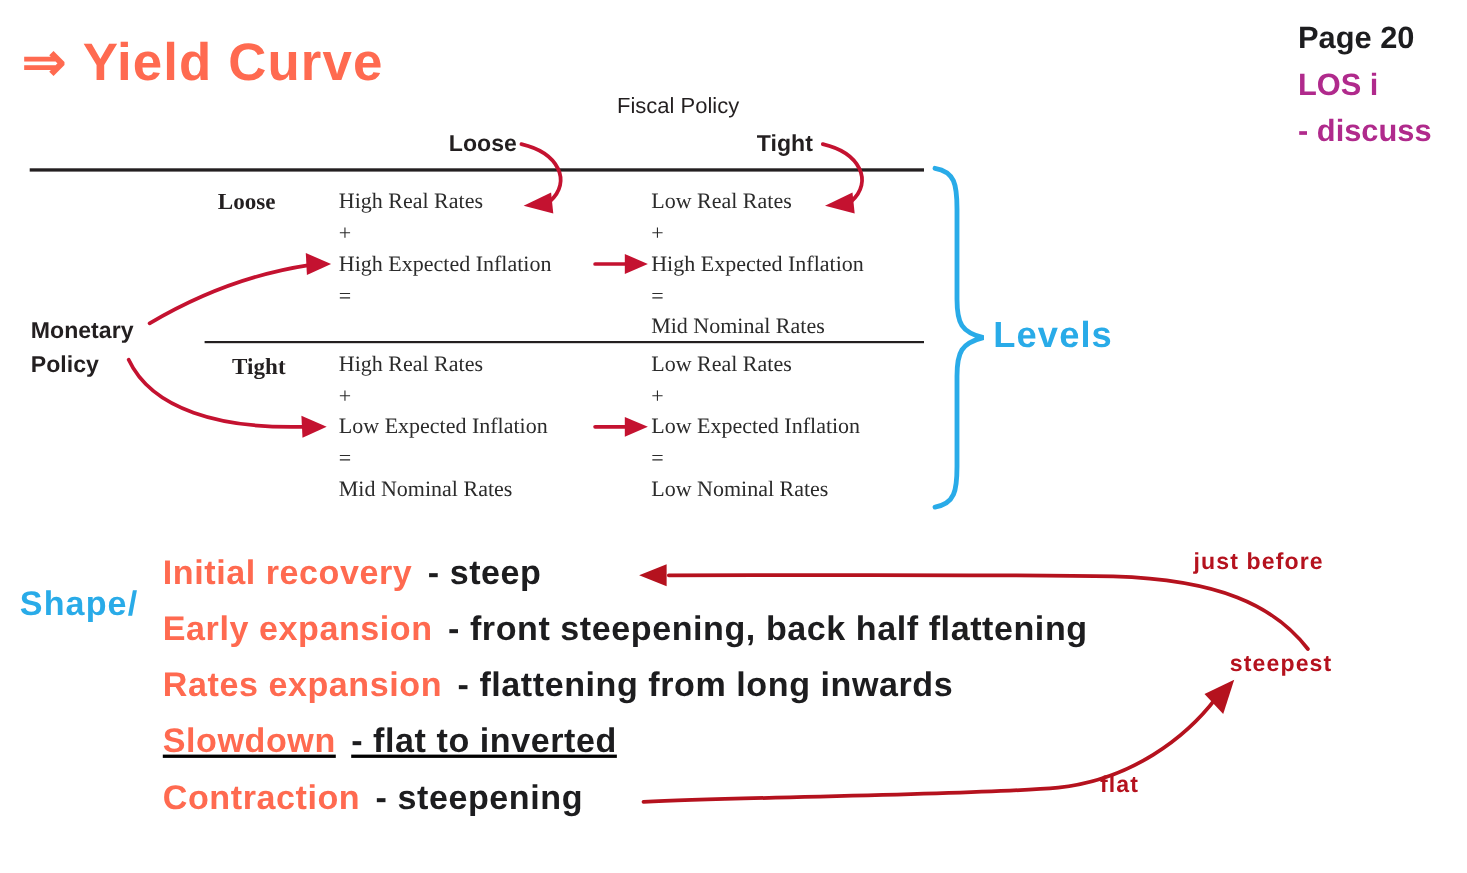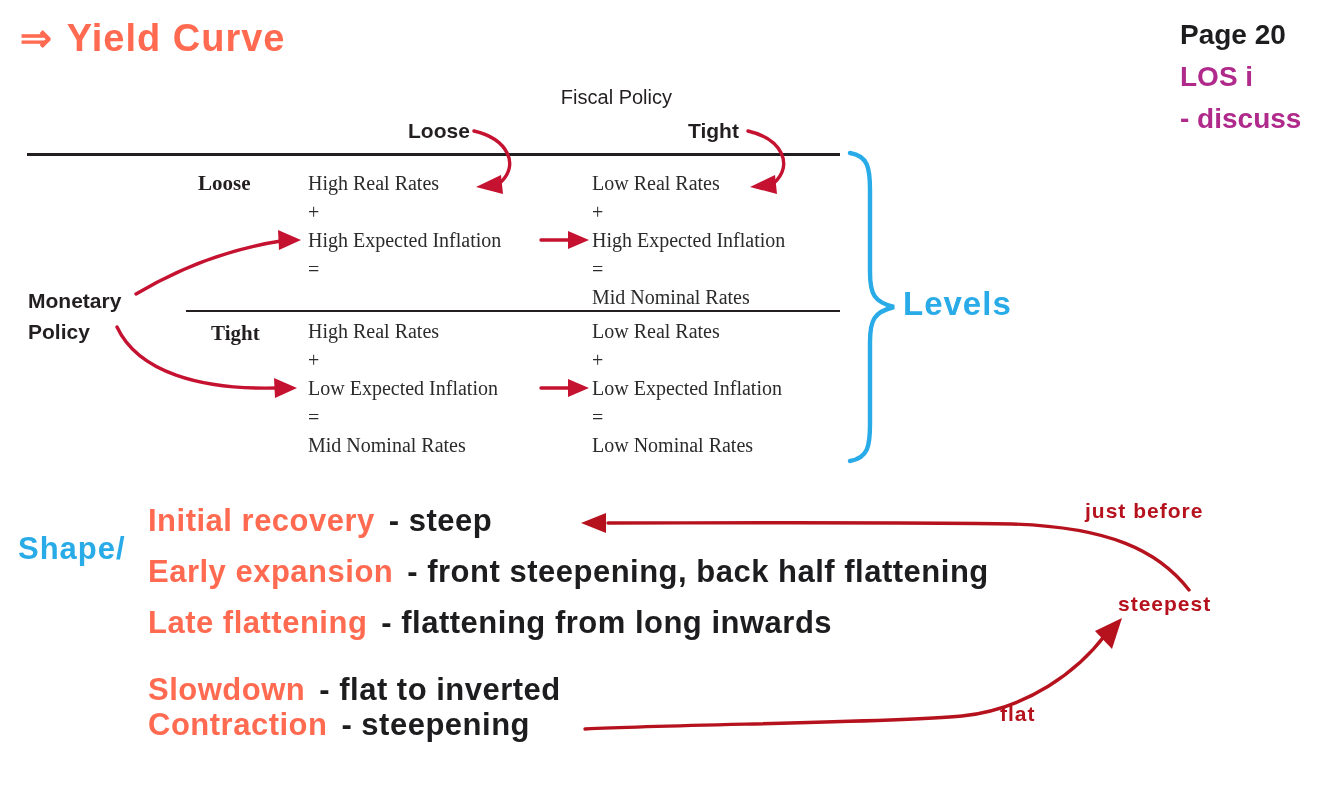--- a/index.html
+++ b/index.html
@@ -14,21 +14,21 @@
   .canvas{
     position:relative;width:1334px;height:794px;background:#ffffff;
     overflow:hidden;
     font-family:"Liberation Sans",sans-serif;
   }
   .abs{position:absolute;white-space:nowrap;}
   .hand{font-family:"Liberation Sans",sans-serif;font-weight:700;}
   .serif{font-family:"Liberation Serif",serif;}
 
   
-  .page-title{left:20px;top:16px;font-size:38px;color:var(--coral);letter-spacing:1px;}
+  .page-title{left:20px;top:28px;font-size:48px;color:var(--coral);letter-spacing:1px;}
   .page-title .arrow{margin-right:14px;}
   .page-meta{left:1180px;top:14px;line-height:42px;font-size:28px;}
   .page-meta .pg{color:var(--ink);}
   .page-meta .los{color:var(--magenta);}
 
   
   .tbl-title{left:472px;top:86px;width:200px;text-align:right;font-size:20px;font-weight:400;color:#231F20;}
   .col-head{top:119px;font-size:21px;font-weight:700;color:#231F20;}
   .col-head.loose{left:408px;}
   .col-head.tight{left:688px;}
@@ -46,21 +46,21 @@
   .cell.c11{left:592px;top:317px;}
 
   
   .levels-label{left:903px;top:285px;font-size:33px;color:var(--sky_blue);letter-spacing:1px;}
 
   
   .shape-label{left:18px;top:531px;font-size:31px;color:var(--sky_blue);letter-spacing:1px;}
   .shape-item{left:148px;font-size:31px;letter-spacing:0.5px;}
   .shape-item .phase{color:var(--coral);margin-top:16px;}
   .shape-item .desc{color:var(--ink);margin-left:14px;}
-  .si-0{top:503px;} .si-1{top:554px;} .si-2{top:605px;} .si-3{top:672px;} .si-4{top:707px;}
+  .si-0{top:503px;} .si-1{top:554px;} .si-2{top:605px;} .si-3{top:656px;text-decoration:underline;} .si-4{top:707px;}
 
   
   .red-note{font-size:21px;color:var(--hand_red);letter-spacing:1px;}
   .note-just-before{left:1085px;top:499px;}
   .note-steepest{left:1118px;top:592px;}
   .note-then{left:1000px;top:702px;}
 
   
   .overlay{position:absolute;left:0;top:0;pointer-events:none;}
   .stroke-table{stroke:var(--table_red);fill:none;stroke-linecap:round;stroke-width:3.4px;}
@@ -130,21 +130,21 @@
 
   <div class="abs hand shape-label">Shape/</div>
 
   <div class="abs hand shape-item si-0">
     <span class="phase">Initial recovery</span><span class="desc">- steep</span>
   </div>
   <div class="abs hand shape-item si-1">
     <span class="phase">Early expansion</span><span class="desc">- front steepening, back half flattening</span>
   </div>
   <div class="abs hand shape-item si-2">
-    <span class="phase">Late flattening</span><span class="desc">- flattening from long inwards</span>
+    <span class="phase">Rates expansion</span><span class="desc">- flattening from long inwards</span>
   </div>
   <div class="abs hand shape-item si-3">
     <span class="phase">Slowdown</span><span class="desc">- flat to inverted</span>
   </div>
   <div class="abs hand shape-item si-4">
     <span class="phase">Contraction</span><span class="desc">- steepening</span>
   </div>
 
   <div class="abs hand red-note note-just-before">just before</div>
   <div class="abs hand red-note note-steepest">steepest</div>

